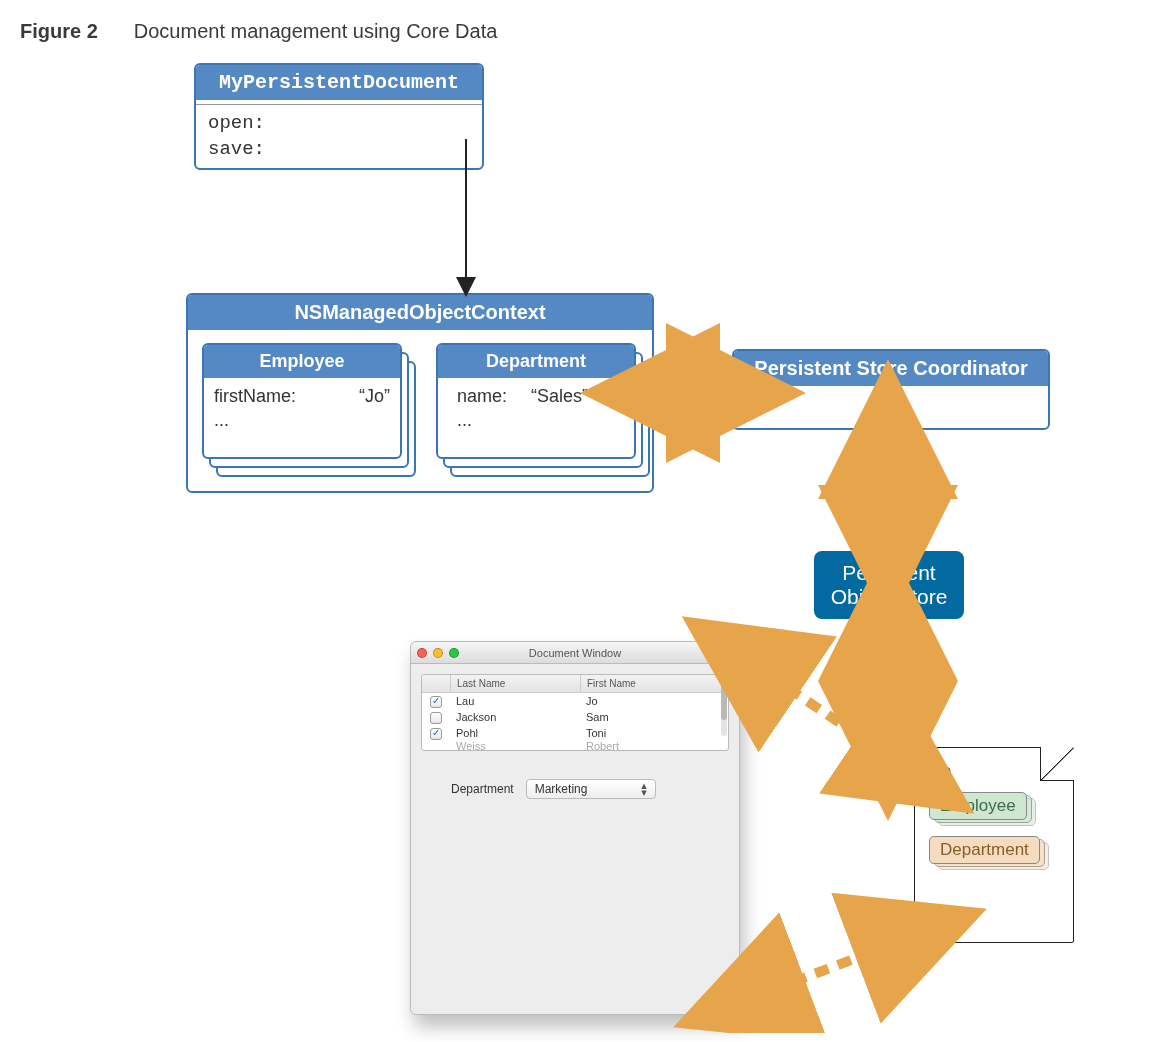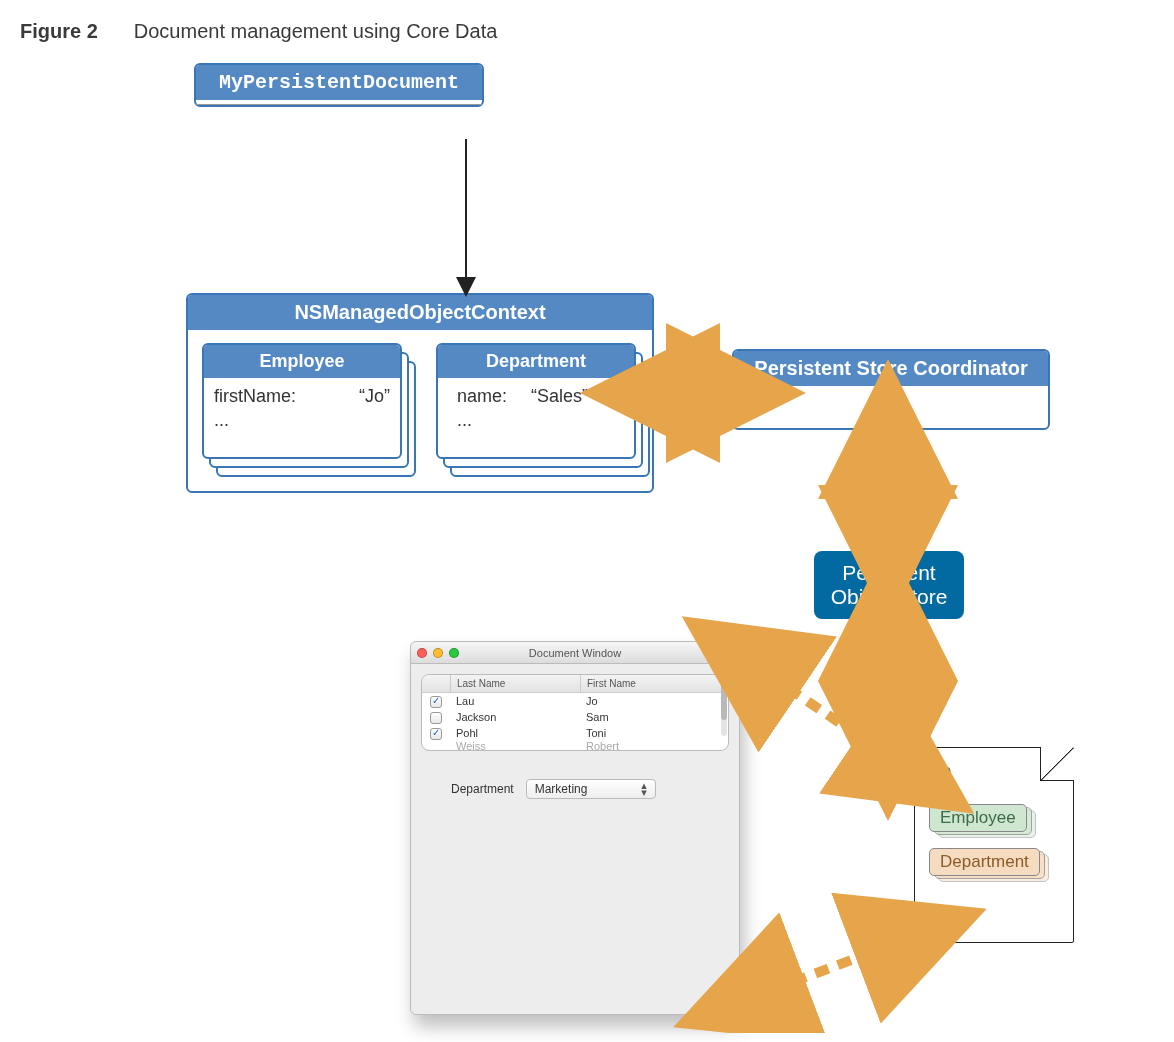--- a/index.html
+++ b/index.html
@@ -42,21 +42,21 @@
   .mac-window { position:absolute; width:330px; height:374px; background:#ededed;
                 border:1px solid #bbb; border-radius:6px;
                 box-shadow: 4px 12px 18px rgba(0,0,0,0.25); }
   .titlebar { height:22px; background: linear-gradient(#f6f6f6,#dcdcdc);
               border-bottom:1px solid #bbb; border-top-left-radius:6px; border-top-right-radius:6px;
               display:flex; align-items:center; padding:0 6px; position:relative; }
   .traffic { display:flex; gap:6px; }
   .dot { width:10px; height:10px; border-radius:50%; border:1px solid rgba(0,0,0,0.25); }
   .dot-red { background:#ff5f57; } .dot-yel { background:#febc2e; } .dot-grn { background:#28c840; }
   .win-title { position:absolute; left:0; right:0; text-align:center; font-size:11px; color:#555; pointer-events:none; }
-  .table-wrap { margin:10px; border:1px solid #bbb; border-radius:8px; background:#fff; overflow:hidden; }
+  .table-wrap { margin:10px; border:1px solid #bbb; border-radius:3px; background:#fff; overflow:hidden; }
   .thead { display:flex; background:linear-gradient(#f3f3f3,#e3e3e3); font-size:10px; color:#555; border-bottom:1px solid #ccc; }
   .th { padding:3px 6px; }
   .th-check { width:28px; } .th-last { width:130px; border-left:1px solid #ccc; } .th-first { flex:1; border-left:1px solid #ccc; }
   .trow { display:flex; font-size:11px; color:#333; height:16px; align-items:center; }
   .td-check { width:28px; text-align:center; } .td-last { width:130px; padding-left:6px; } .td-first { flex:1; padding-left:6px; }
   .chk { display:inline-block; width:12px; height:12px; border:1px solid #999; border-radius:3px;
          background:linear-gradient(#fff,#e8e8e8); position:relative; vertical-align:middle; }
   .chk.checked::after { content:"✓"; font-size:10px; color:#2a62b8; position:absolute; top:-2px; left:1px; }
   .cutrow { display:flex; font-size:11px; color:#aaa; height:9px; overflow:hidden; align-items:center; }
   .dept-row { display:flex; align-items:center; gap:12px; margin:28px 16px 0 40px; font-size:12px; color:#333; }
@@ -69,21 +69,21 @@
   .scrollbar::after { content:""; position:absolute; top:4px; left:0; width:6px; height:40px;
                       background:#b9b9b9; border-radius:3px; }
 
   
   .file { position:absolute; width:160px; height:196px; background:#fff; border:1.5px solid #222;
           border-radius:2px; }
   .file .fold { position:absolute; top:-1px; right:-1px; width:34px; height:34px;
                 background:linear-gradient(135deg,#fff 49%, #222 50%, #222 51%, #fff 52%);
                 border-left:1.5px solid #222; border-bottom:1.5px solid #222;
                 border-top-right-radius:2px; }
-  .file-label { font-size:19px; margin:12px 0 22px 12px; }
+  .file-label { font-size:19px; margin:12px 0 10px 12px; }
   .pill-stack { position:relative; margin:4px 0 10px 14px; height:34px; width:120px; }
   .pill { position:absolute; border:1px solid #888; border-radius:5px; padding:3px 10px; font-size:17px; }
   .pill-emp { background:#cfe6d1; color:#3e6c48; }
   .pill-dep { background:#f5dcc1; color:#8a5c26; }
   .pill-stack .s1 { top:6px; left:9px; opacity:.5; }
   .pill-stack .s2 { top:3px; left:5px; opacity:.75; }
   .pill-stack .s3 { top:0; left:0; }
 
   
   svg.arrows { position:absolute; top:0; left:0; width:1130px; height:980px; pointer-events:none; }
@@ -94,20 +94,24 @@
 <div class="fig-heading">
   <span class="fig-label">Figure 2</span>
   <span class="fig-title">Document management using Core Data</span>
 </div>
 
 <div class="canvas">
 
   <div class="box box-blue" style="left:174px; top:10px; width:290px;font-family:Liberation Mono, monospace;">
     <div class="hdr-blue">MyPersistentDocument</div>
     <div class="divider"></div>
+    <div class="body">
+      <div>open:</div>
+      <div>save:</div>
+    </div>
   </div>
 
   <div class="box box-blue" style="left:166px; top:240px; width:468px; height:200px;">
     <div class="hdr-blue">NSManagedObjectContext</div>
 
     <div class="stack" style="left:14px; top:48px; width:212px; height:140px;">
       <div class="sheet" style="left:14px; top:18px; width:200px; height:116px;"></div>
       <div class="sheet" style="left:7px; top:9px; width:200px; height:116px;"></div>
       <div class="sheet" style="left:0; top:0; width:200px; height:116px;">
         <div class="hdr-blue" style="font-size:18px;">Employee</div>

